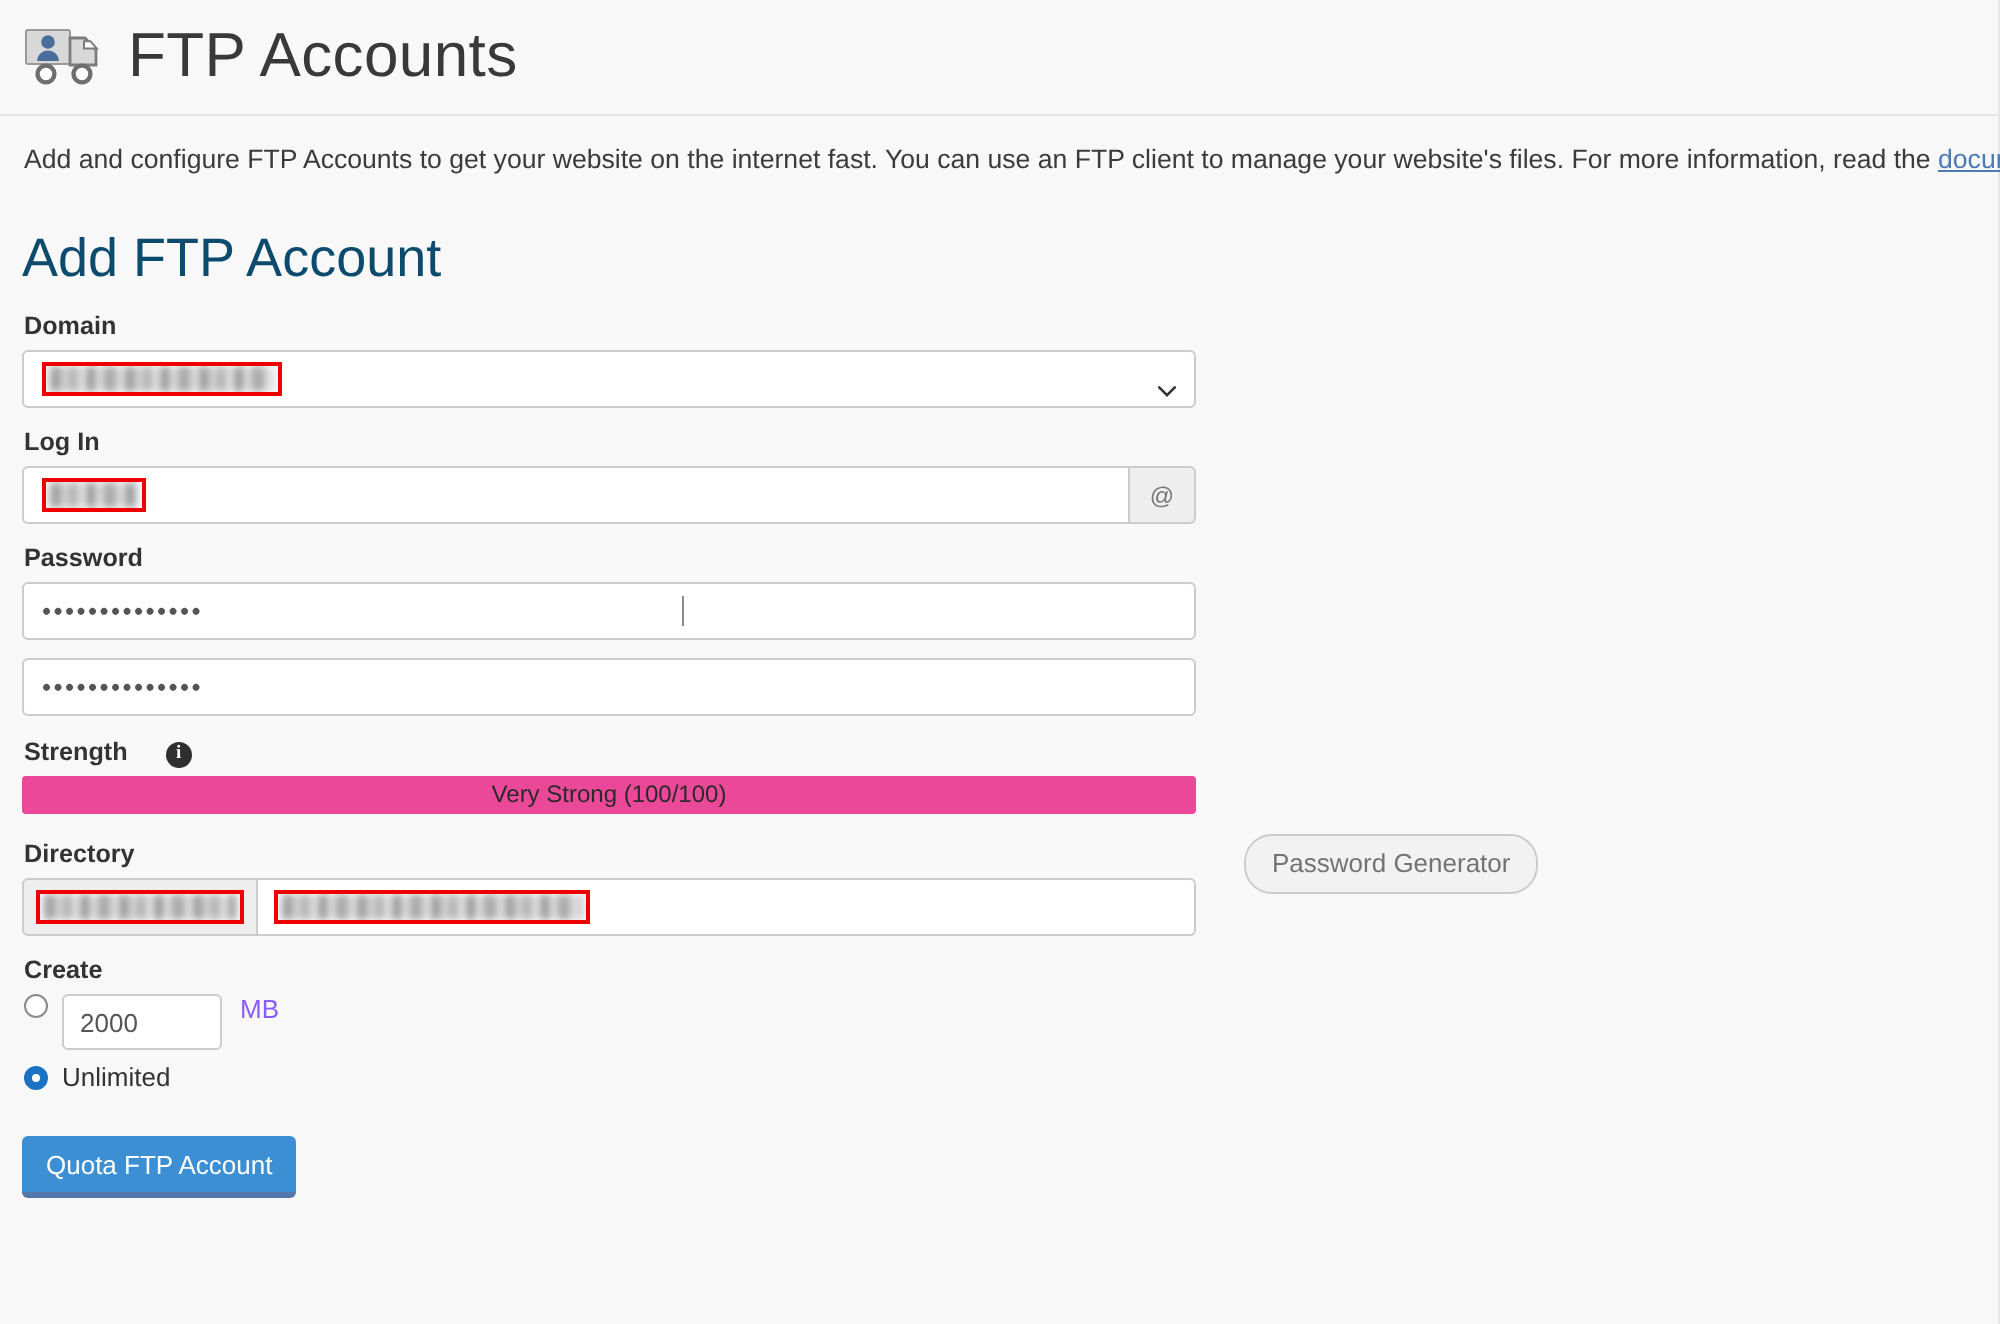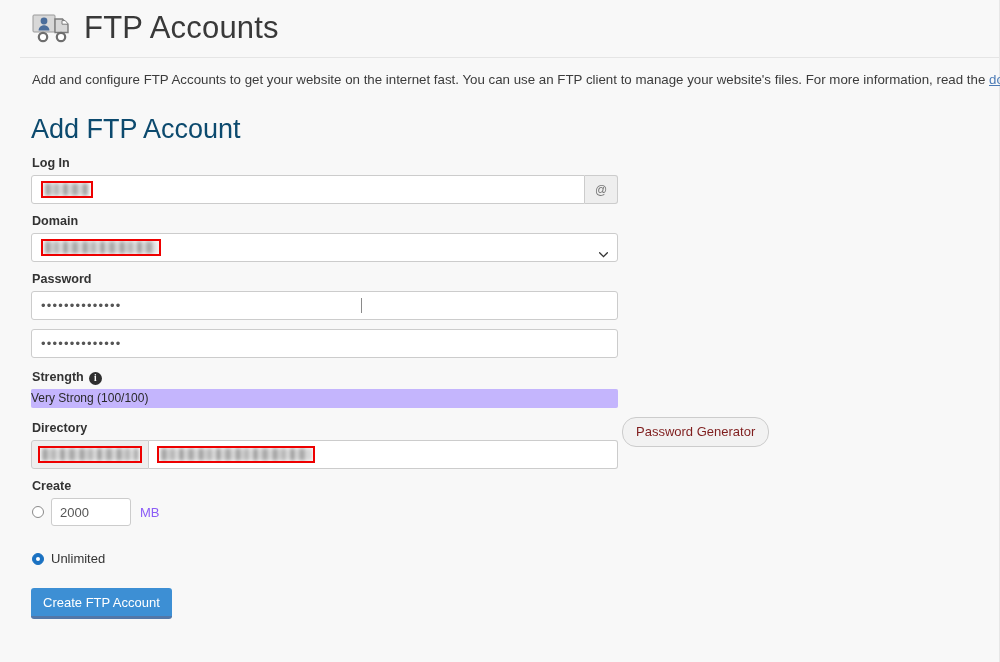--- a/index.html
+++ b/index.html
@@ -14,21 +14,20 @@
     color: #333333;
     overflow: hidden;
   }
   .page {
     position: relative;
     width: 1000px;
     height: 662px;
     background: #f8f8f8;
     box-sizing: border-box;
     border-right: 1px solid #e7e7e7;
-    padding-left: 20px;
   }
 
   
   .page-header {
     padding: 8px 0 0 12px;
     display: flex;
     align-items: center;
     height: 48px;
     box-sizing: border-box;
   }
@@ -88,21 +87,21 @@
     display: block;
     font-size: 12.6px;
     font-weight: bold;
     color: #333333;
     margin: 0 0 4px 1px;
     line-height: 16px;
   }
   .label-inline-icon {
     display: inline-flex;
     align-items: center;
-    gap: 5px;
+    gap: 19px;
   }
 
   .control {
     box-sizing: border-box;
     width: 587px;
     height: 29px;
     border: 1px solid #ccc;
     border-radius: 3px;
     background: #ffffff;
     font-family: "Liberation Sans", sans-serif;
@@ -275,49 +274,48 @@
     width: 587px;
     height: 19px;
     background: #f5f5f5;
     border-radius: 2px;
     box-shadow: inset 0 1px 2px rgba(0,0,0,.1);
     overflow: hidden;
     box-sizing: border-box;
   }
   .progress-bar {
     height: 35px;
-    background: #c4b5fd;
+    background: #ec4899;
     color: #2a2a2a;
     font-size: 12px;
     line-height: 19px;
-    text-align: left;
+    text-align: center;
     box-sizing: border-box;
   }
 
   
   .pw-gen-btn {
     position: absolute;
     left: 622px;
     top: 417px;
     height: 30px;
     padding: 0 13px;
     background: #f2f2f2;
     border: 1px solid #cccccc;
     border-radius: 14px;
-    color: #7f1d1d;
+    color: #737373;
     font-size: 13px;
     font-family: "Liberation Sans", sans-serif;
     line-height: 28px;
     cursor: pointer;
   }
 
   
   .quota-row {
     display: flex;
-    align-items: center;
     margin-top: 0;
     margin-left: 1px;
   }
   .radio {
     width: 12px;
     height: 12px;
     border-radius: 50%;
     border: 1px solid #8a8a8a;
     background: #fff;
     box-sizing: border-box;
@@ -357,21 +355,21 @@
     color: #8b5cf6;
     margin-left: 9px;
   }
   .quota-unlimited-label {
     font-size: 13px;
     color: #333;
   }
   .quota-row2 {
     display: flex;
     align-items: center;
-    margin-top: 25px;
+    margin-top: 6px;
     margin-left: 1px;
   }
 
   
   .btn-primary {
     margin: 22px 0 0 11px;
     height: 31px;
     padding: 0 12px;
     background: #3d8fd4;
     border: none;
@@ -410,44 +408,44 @@
   
   <div class="intro"><span>Add and configure FTP Accounts to get your website on the internet fast. You can use an FTP client to manage your website's files. For more information, read the </span><a href="#">documentation</a></div>
 
   
   <div class="section-title">Add FTP Account</div>
 
   
   <div class="form">
 
     <div class="field">
-      <span class="label">Log In</span>
-      <div class="input-group">
-        <div class="grp-input">
-          <span class="redacted r-login">
-              <span class="blur"></span>
-            </span>
-        </div>
-        <div class="addon">@</div>
-      </div>
-    </div>
-
-    <div class="field">
       <span class="label">Domain</span>
       <div class="select-wrap">
         <div class="select-box">
           <span class="redacted r-domain">
               <span class="blur"></span>
             </span>
         </div>
         <span class="select-arrow">
           <svg width="9" height="6" viewBox="0 0 9 6" xmlns="http://www.w3.org/2000/svg">
             <path d="M0.6 0.7L4.5 4.6L8.4 0.7" fill="none" stroke="#333" stroke-width="1.3" stroke-linecap="round"></path>
           </svg>
         </span>
+      </div>
+    </div>
+
+    <div class="field">
+      <span class="label">Log In</span>
+      <div class="input-group">
+        <div class="grp-input">
+          <span class="redacted r-login">
+              <span class="blur"></span>
+            </span>
+        </div>
+        <div class="addon">@</div>
       </div>
     </div>
 
     <div class="field">
       <span class="label">Password</span>
       <div class="control" style="display:flex;align-items:center;">
         <span class="pw-dots">••••••••••••••</span>
         <span style="flex:1 1 auto;"></span>
         <span class="caret" style="margin-right:246px;"></span>
       </div>
@@ -497,15 +495,15 @@
         <span class="quota-unlimited-label">Unlimited</span>
       </div>
     </div>
 
   </div>
 
   
   <button class="pw-gen-btn">Password Generator</button>
 
   
-  <button class="btn-primary">Create FTP Account</button>
+  <button class="btn-primary">Quota FTP Account</button>
 
 </div>
 
 </body></html>

